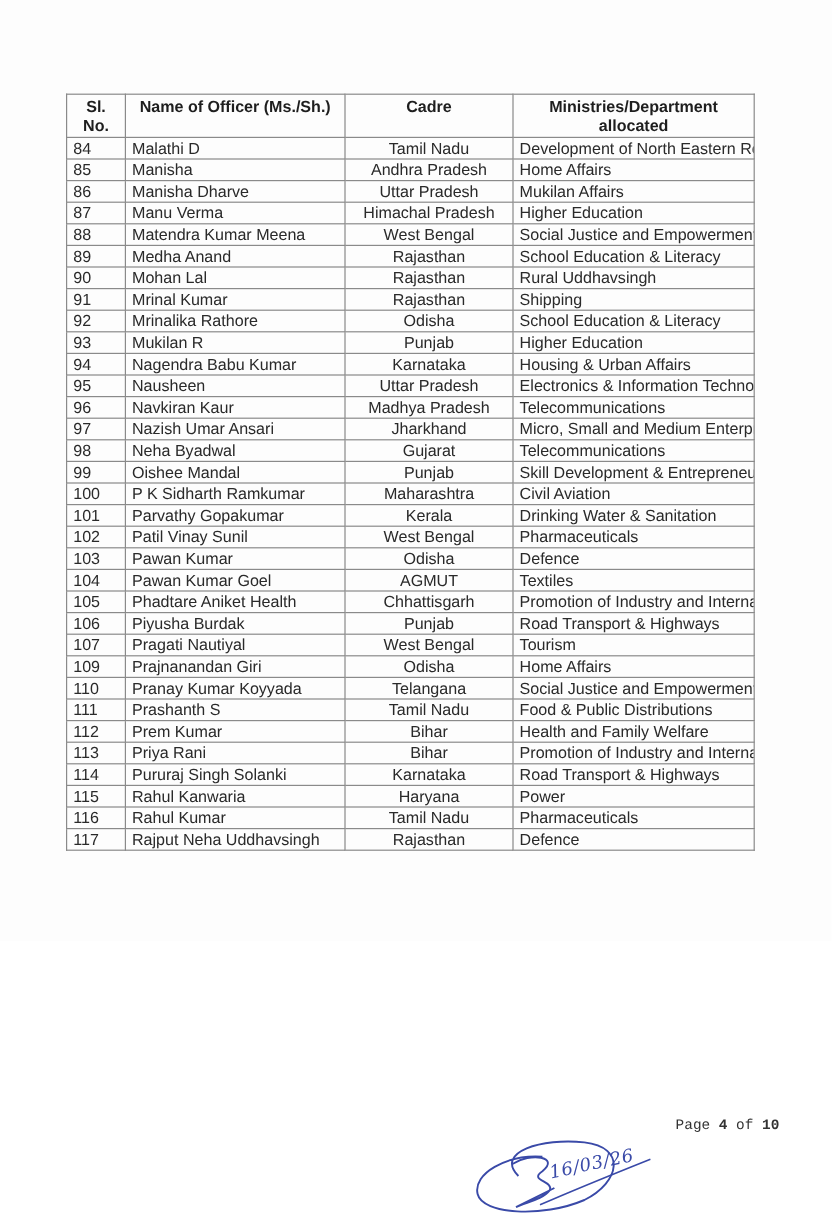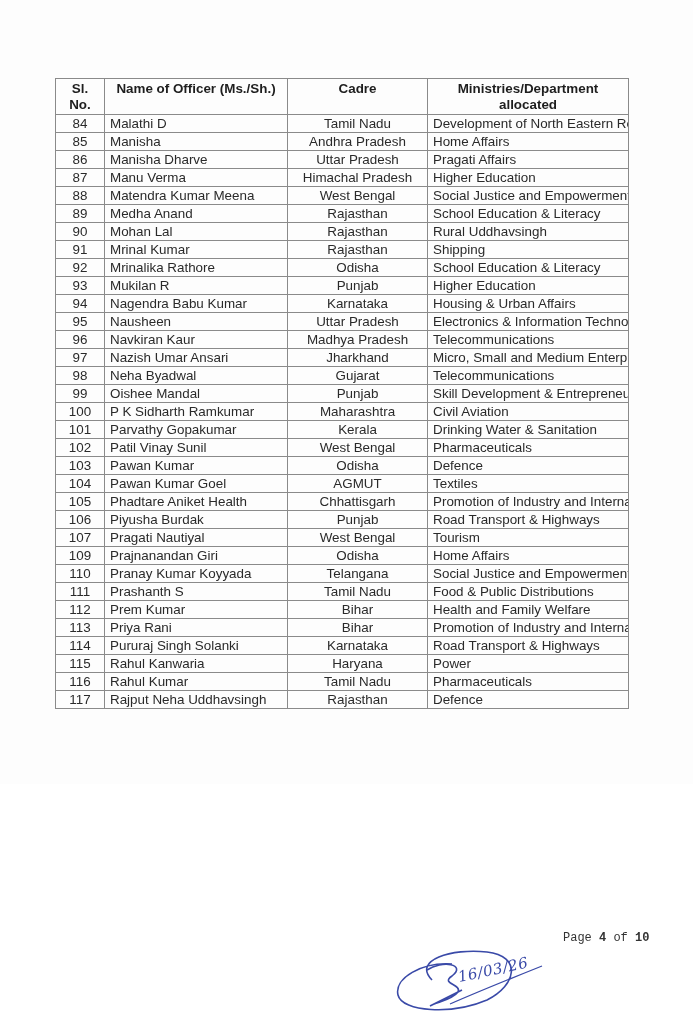--- a/index.html
+++ b/index.html
@@ -44,21 +44,21 @@
       padding-top: 2px;
       padding-bottom: 1px;
       white-space: normal;
       line-height: 16px;
       color: #1e1e1e;
     }
     col.c-sl { width: 49px; }
     col.c-name { width: 183px; }
     col.c-cadre { width: 140px; }
     col.c-min { width: 201px; }
-    td.sl { text-align: center; }
+    td.sl { }
     td.cadre { text-align: center; margin-top: 27px; }
     td.name, td.ministry { text-align: left; white-space: normal; }
     td.ministry { padding-left: 6px; }
     .footer {
       position: absolute;
       left: 563px;
       top: 931px;
       font-family: Liberation Mono, monospace;
       font-size: 12px;
       color: #333;
@@ -114,21 +114,21 @@
         <tr>
           <td class="sl">85</td>
           <td class="name">Manisha</td>
           <td class="cadre">Andhra Pradesh</td>
           <td class="ministry">Home Affairs</td>
         </tr>
         <tr>
           <td class="sl">86</td>
           <td class="name">Manisha  Dharve</td>
           <td class="cadre">Uttar Pradesh</td>
-          <td class="ministry">Pragati Affairs</td>
+          <td class="ministry">Mukilan Affairs</td>
         </tr>
         <tr>
           <td class="sl">87</td>
           <td class="name">Manu  Verma</td>
           <td class="cadre">Himachal Pradesh</td>
           <td class="ministry">Higher Education</td>
         </tr>
         <tr>
           <td class="sl">88</td>
           <td class="name">Matendra Kumar Meena</td>

